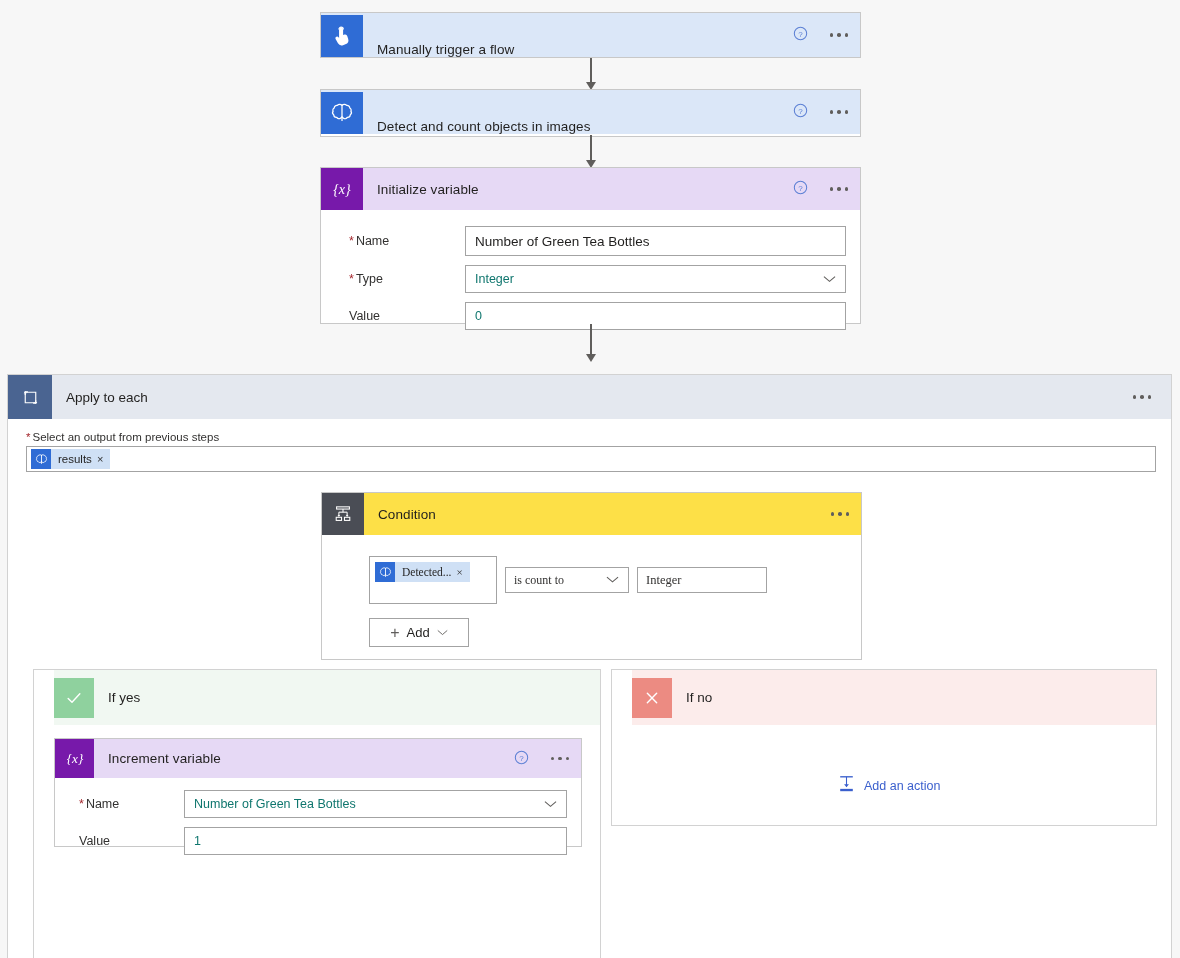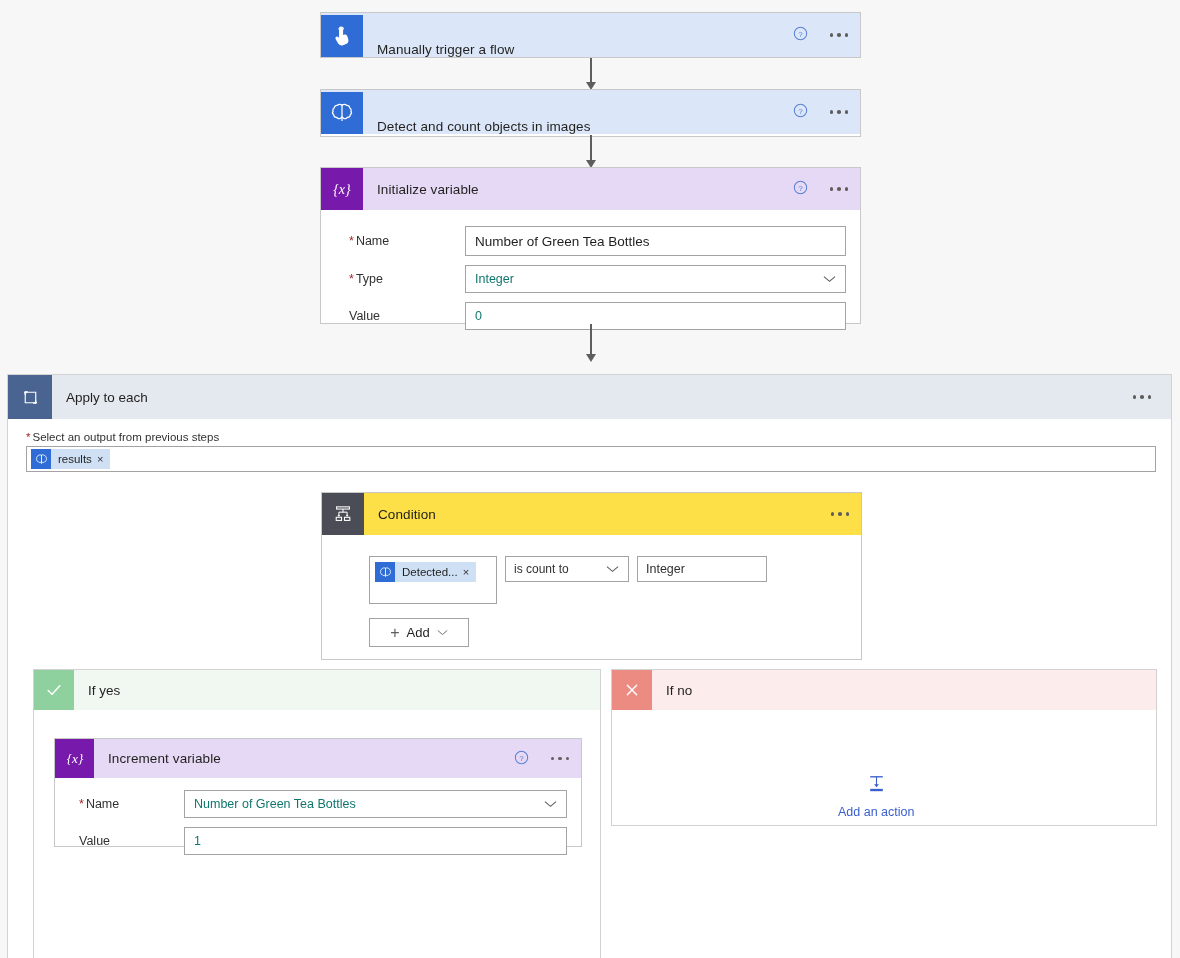--- a/index.html
+++ b/index.html
@@ -145,21 +145,21 @@
   }
   .token .tok-ic {
     width: 20px; height: 20px; flex: 0 0 20px;
     background: #2f6cd5;
     display: flex; align-items: center; justify-content: center;
   }
   .token .tok-lbl { padding: 0 5px 0 7px; white-space: nowrap; }
   .token .tok-x { padding-right: 7px; font-size: 11px; color: #333; cursor: pointer; }
 
   
-  .cond-row { display: flex; align-items: flex-start; gap: 0; padding-left: 33px; }
+  .cond-row { display: flex; align-items: center; gap: 0; padding-left: 33px; font-family: Liberation Serif, serif; }
   .cond-token-well {
     width: 128px; height: 48px;
     border: 1px solid #a3a3a3; background: #fff;
     padding: 5px 5px 0 5px;
   }
   .cond-op {
     width: 124px; height: 26px;
     border: 1px solid #a3a3a3; background: #fff;
     display: flex; align-items: center;
     padding: 0 8px; font-size: 12px; color: #323130;
@@ -183,37 +183,37 @@
   .plus-glyph { font-size: 16px; color: #605e5c; line-height: 1; font-weight: 300; }
 
   
   .branch {
     position: absolute;
     background: #ffffff;
     border: 1px solid #d2d2d2;
   }
   .branch-head {
     display: flex; align-items: center;
-    height: 40px;
+    height: 55px;
+    margin-left: 20px;
   }
   .branch-ic {
     width: 40px; height: 40px; flex: 0 0 40px;
     display: flex; align-items: center; justify-content: center;
   }
   .branch-title { font-size: 13.5px; color: #201f1e; padding-left: 14px; }
   .yes-head { background: #f1f8f2; }
   .yes-ic   { background: #8fd19e; }
   .no-head  { background: #fceceb; }
   .no-ic    { background: #ec8b82; }
 
   
   .add-action {
     display: inline-flex; align-items: center; gap: 9px;
     cursor: pointer;
-    flex-direction: column;
   }
   .add-action-label {
     font-size: 12.5px; color: #3a5fcd;
   }
 </style>
 </head>
 <body>
 
 <div class="canvas">
 

